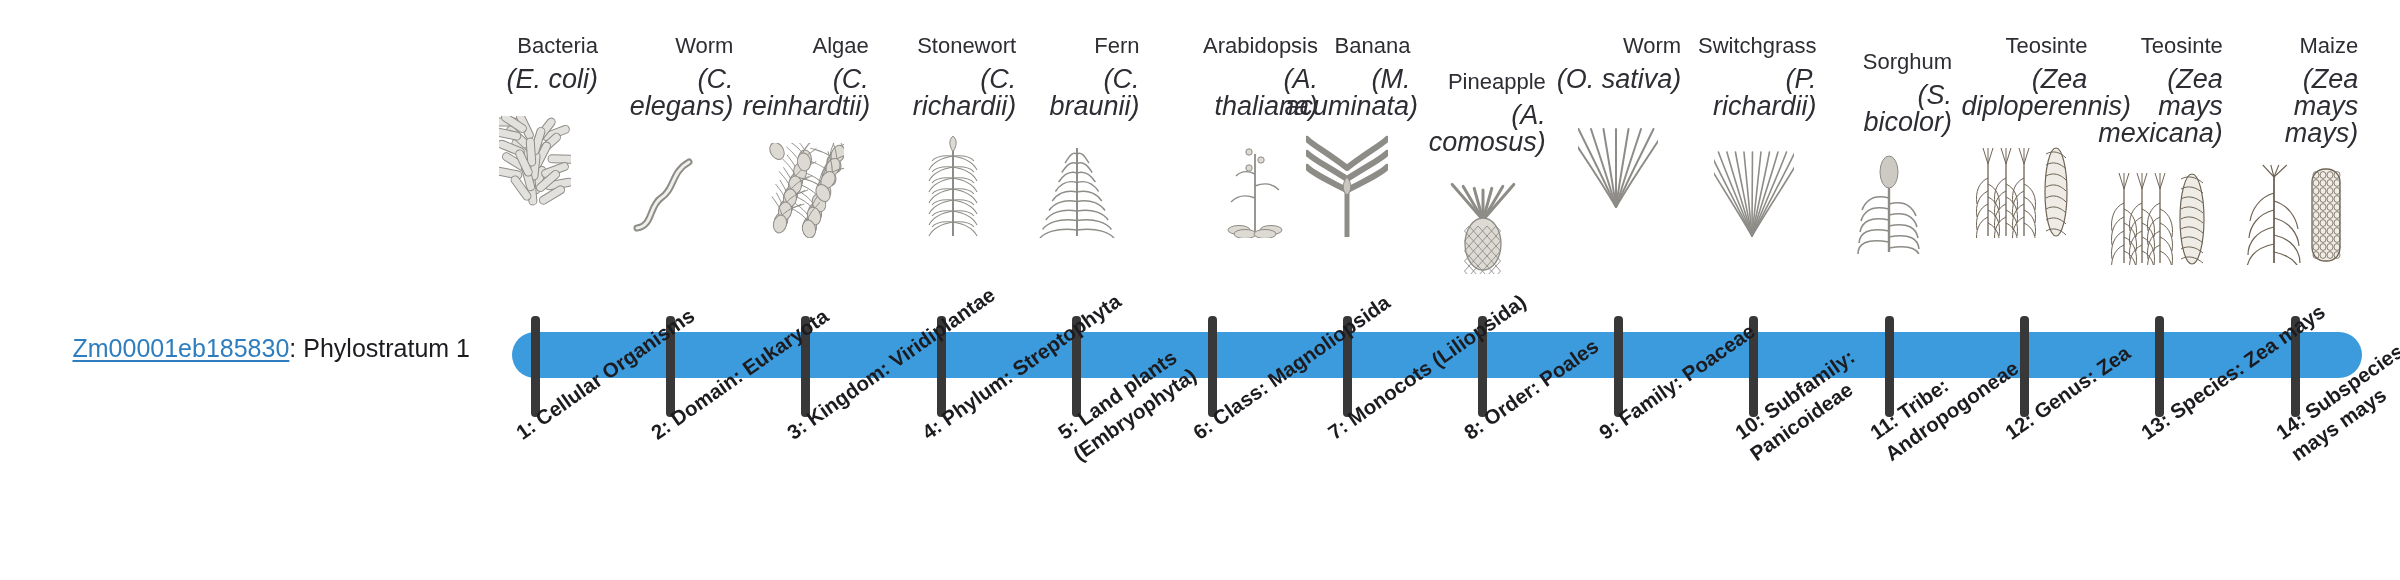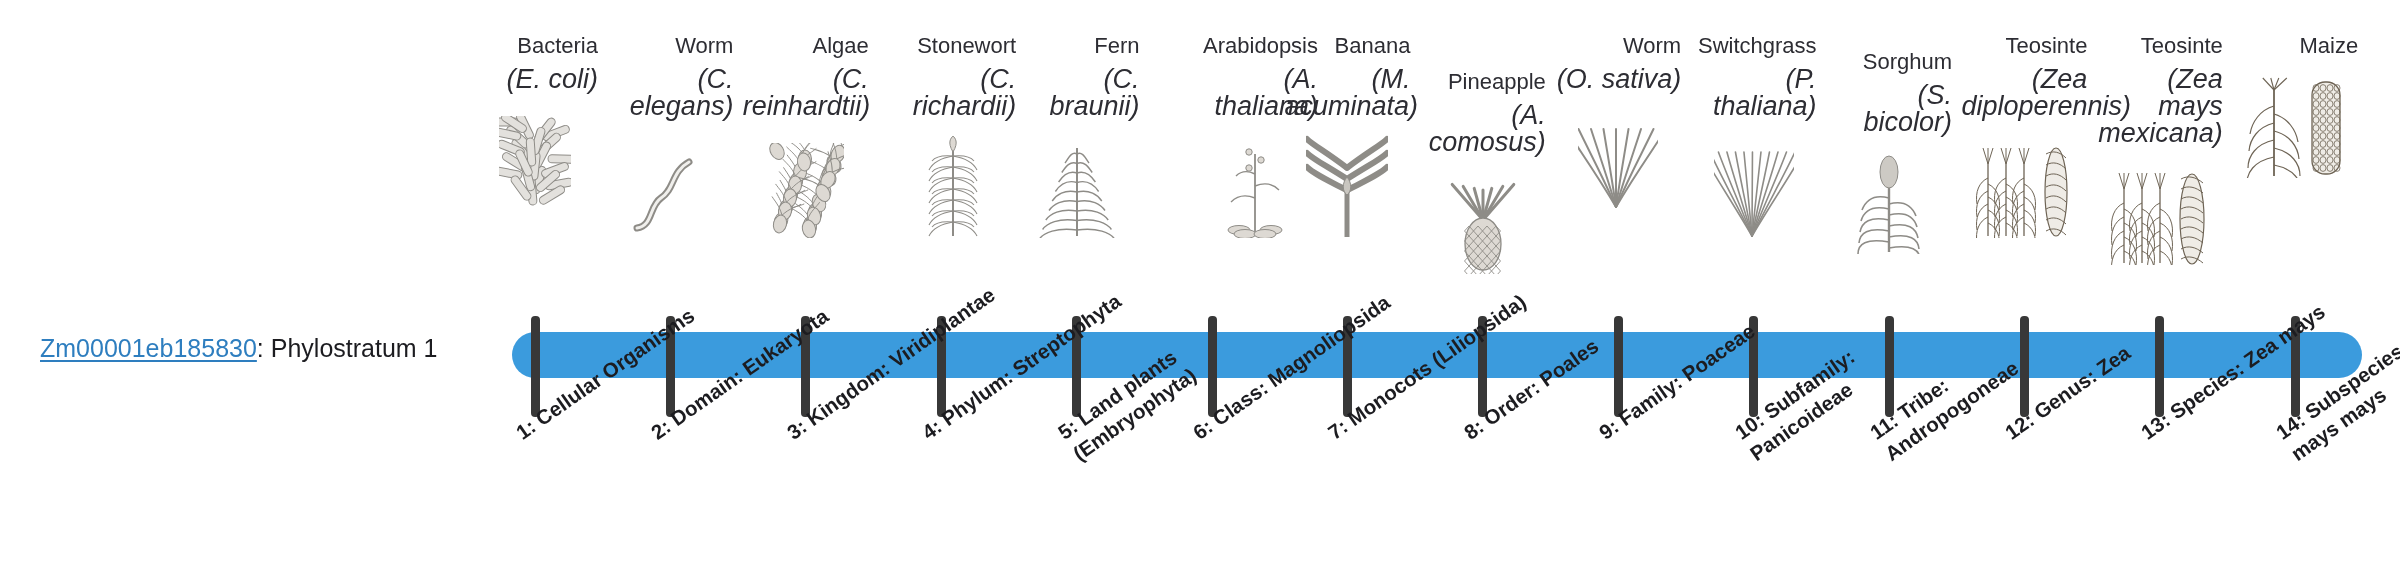--- a/index.html
+++ b/index.html
@@ -12,20 +12,21 @@
     overflow:hidden;
     position:relative;
   }
   #stage{position:relative;width:2400px;height:580px;}
 
   
   .gene-label{
     position:absolute;
     left:40px; top:332px;
     width:430px;
+    text-align:right;
     font-size:25px;
     line-height:32px;
     white-space:nowrap;
     color:#1c1c20;
   }
   .gene-id{
     color:#2e7ebf;
     text-decoration:underline;
     text-underline-offset:3px;
     cursor:pointer;
@@ -509,21 +510,21 @@
             <path d="M38 96 C38 62 38 40 38 18" fill="none" stroke="#8e8c87" stroke-width="2" stroke-linecap="round"></path>
             <path d="M38 96 C43 62 47 40 50.5 18" fill="none" stroke="#8e8c87" stroke-width="2" stroke-linecap="round"></path>
             <path d="M38 96 C48 62 56 40 63 18" fill="none" stroke="#8e8c87" stroke-width="2" stroke-linecap="round"></path>
             <path d="M38 96 C53 62 65 40 75.5 18" fill="none" stroke="#8e8c87" stroke-width="2" stroke-linecap="round"></path>
             <path d="M38 96 C58 62 74 40 88 18" fill="none" stroke="#8e8c87" stroke-width="2" stroke-linecap="round"></path>
           </svg>
         </div>
       </div>
       <div class="species" style="left: 1690.6px;">
         <div class="sp-common">Switchgrass</div>
-        <div class="sp-sci">(P. thaliana)</div>
+        <div class="sp-sci">(P. richardii)</div>
         <div class="sp-art">
           <svg width="80" height="100" viewBox="0 0 80 100">
             <path d="M38 98 C18.2 64 0.6000000000000014 38 -12.599999999999994 14" fill="none" stroke="#8e8c87" stroke-width="1.6" stroke-linecap="round"></path>
             <path d="M38 98 C21.529999999999998 64 6.890000000000001 38 -4.089999999999996 14" fill="none" stroke="#8e8c87" stroke-width="1.6" stroke-linecap="round"></path>
             <path d="M38 98 C24.86 64 13.18 38 4.420000000000002 14" fill="none" stroke="#8e8c87" stroke-width="1.6" stroke-linecap="round"></path>
             <path d="M38 98 C28.19 64 19.470000000000002 38 12.930000000000007 14" fill="none" stroke="#8e8c87" stroke-width="1.6" stroke-linecap="round"></path>
             <path d="M38 98 C31.52 64 25.76 38 21.44 14" fill="none" stroke="#8e8c87" stroke-width="1.6" stroke-linecap="round"></path>
             <path d="M38 98 C34.85 64 32.05 38 29.950000000000003 14" fill="none" stroke="#8e8c87" stroke-width="1.6" stroke-linecap="round"></path>
             <path d="M38 98 C38.18 64 38.34 38 38.46000000000001 14" fill="none" stroke="#8e8c87" stroke-width="1.6" stroke-linecap="round"></path>
             <path d="M38 98 C41.510000000000005 64 44.63 38 46.970000000000006 14" fill="none" stroke="#8e8c87" stroke-width="1.6" stroke-linecap="round"></path>
@@ -661,20 +662,21 @@
               <path d="M-11 10 C-4 6 4 8 11 14" fill="none" stroke="#6e6455" stroke-width="1"></path>
               <path d="M-11 20 C-4 16 4 18 11 24" fill="none" stroke="#6e6455" stroke-width="1"></path>
               <path d="M-11 30 C-4 26 4 28 11 34" fill="none" stroke="#6e6455" stroke-width="1"></path>
               <path d="M-11 40 C-4 36 4 38 11 44" fill="none" stroke="#6e6455" stroke-width="1"></path>
             </g>
           </svg>
         </div>
       </div>
       <div class="species" style="left: 2232.2px;">
         <div class="sp-common">Maize</div>
+        <div class="sp-sci">(Zea mays mays)</div>
         <div class="sp-art">
           <svg width="106" height="102" viewBox="0 0 106 102">
             <path d="M32 100 L32 14" stroke="#6e6455" stroke-width="1.8"></path>
             <path d="M32 30 C18 34 10 46 8 58" fill="none" stroke="#6e6455" stroke-width="1.2"></path>
             <path d="M32 38 C46 42 54 54 56 66" fill="none" stroke="#6e6455" stroke-width="1.2"></path>
             <path d="M32 47 C16 51 8 63 7 75" fill="none" stroke="#6e6455" stroke-width="1.2"></path>
             <path d="M32 55 C48 59 56 71 57 83" fill="none" stroke="#6e6455" stroke-width="1.2"></path>
             <path d="M32 64 C14 68 6 80 6 92" fill="none" stroke="#6e6455" stroke-width="1.2"></path>
             <path d="M32 72 C50 76 58 88 58 100" fill="none" stroke="#6e6455" stroke-width="1.2"></path>
             <path d="M32 81 C12 85 4 97 5 109" fill="none" stroke="#6e6455" stroke-width="1.2"></path>

